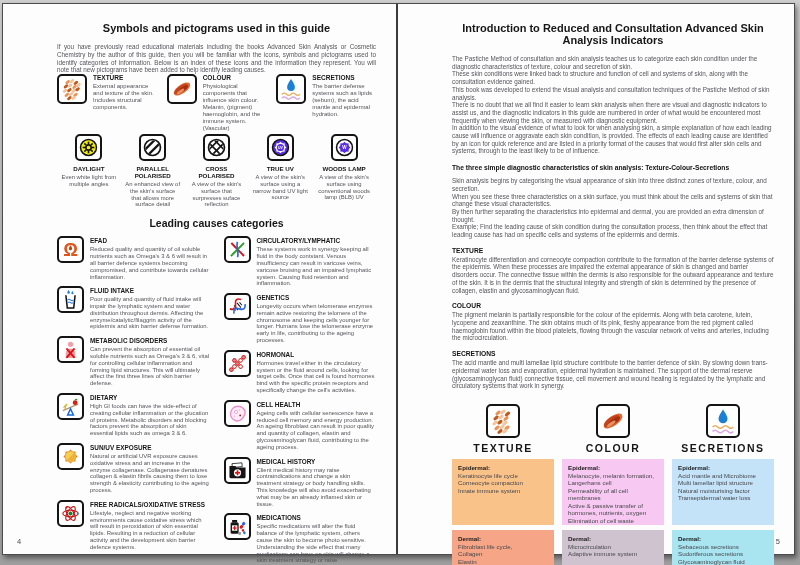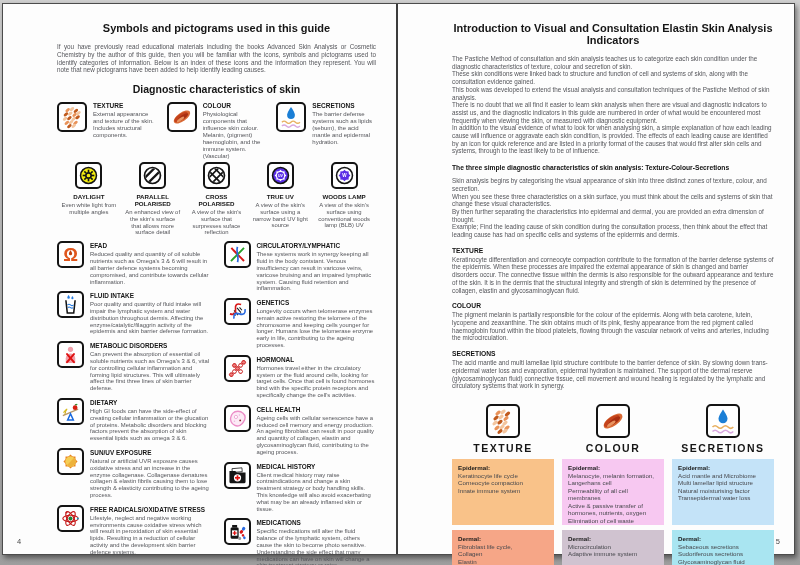--- a/index.html
+++ b/index.html
@@ -72,21 +72,20 @@
 </head>
 <body>
 
 <div class="spread">
 
   <div class="page left">
     <div class="inner">
       <div class="page-title">Symbols and pictograms used in this guide</div>
       <div class="intro">If you have previously read educational materials including the books Advanced Skin Analysis or Cosmetic Chemistry by the author of this guide, then you will be familiar with the icons, symbols and pictograms used to identify categories of information. Below is an index of these icons and the information they represent. You will note that new pictograms have been added to help identify leading causes.</div>
 
-      <div class="sec-heading">Diagnostic characteristics of skin</div>
       <div class="diag-row">
         <div class="diag-item">
           <span class="fr s30">
             <svg viewBox="0 0 30 30">
                 <g>
               <ellipse cx="10" cy="7" rx="3" ry="1.7" fill="#e9935a" transform="rotate(-38 10 7)"></ellipse>
                   <ellipse cx="15" cy="5.8" rx="3" ry="1.7" fill="#f3c59e" transform="rotate(-38 15 5.8)"></ellipse>
                   <ellipse cx="19.5" cy="8" rx="3" ry="1.7" fill="#c05a1d" transform="rotate(-38 19.5 8)"></ellipse>
               <ellipse cx="8" cy="12" rx="3" ry="1.7" fill="#c05a1d" transform="rotate(-38 8 12)"></ellipse>
                   <ellipse cx="13" cy="11" rx="3" ry="1.7" fill="#f3c59e" transform="rotate(-38 13 11)"></ellipse>
@@ -225,20 +224,21 @@
                   <rect x="9.6" y="9.6" width="10.8" height="10.8" transform="rotate(45 15 15)"></rect>
                 </g>
               <text x="15" y="17.3" text-anchor="middle" font-size="6" font-weight="bold" fill="#fff">W</text>
             </svg>
           </span>
           <div class="light-label">WOODS LAMP</div>
           <div class="light-desc">A view of the skin's surface using conventional woods lamp (BLB) UV</div>
         </div>
       </div>
 
+      <div class="sec-heading">Leading causes categories</div>
       <div class="causes">
         <div class="cause-col">
 
           <div class="cause">
             <span class="fr s27">
               <svg viewBox="0 0 30 30">
                 <text x="15" y="23.5" text-anchor="middle" font-size="24" font-weight="bold" fill="#e0561c">Ω</text>
                 <path d="M15 9.5 C15 9.5 12.9 12.4 12.9 13.9 a2.1 2.1 0 0 0 4.2 0 C17.1 12.4 15 9.5 15 9.5 Z" fill="#c2410e"></path>
               </svg>
             </span>
@@ -453,21 +453,21 @@
           </div>
 
         </div>
       </div>
     </div>
     <div class="pagenum pl">4</div>
   </div>
 
   <div class="page">
     <div class="inner">
-      <div class="page-title">Introduction to Visual and Consultation Elastin Skin Analysis Indicators</div>
+      <div class="page-title">Introduction to Reduced and Consultation Advanced Skin Analysis Indicators</div>
 
       <p class="para">The Pastiche Method of consultation and skin analysis teaches us to categorize each skin condition under the diagnostic characteristics of texture, colour and secretion of skin.</p>
       <p class="para">These skin conditions were linked back to structure and function of cell and systems of skin, along with the consultation evidence gained.</p>
       <p class="para">This book was developed to extend the visual analysis and consultation techniques of the Pastiche Method of skin analysis.</p>
       <p class="para">There is no doubt that we all find it easier to learn skin analysis when there are visual and diagnostic indicators to assist us, and the diagnostic indicators in this guide are numbered in order of what would be encountered most frequently when viewing the skin, or measured with diagnostic equipment.</p>
       <p class="para">In addition to the visual evidence of what to look for when analysing skin, a simple explanation of how each leading cause will influence or aggravate each skin condition, is provided. The effects of each leading cause are identified by an icon for quick reference and are listed in a  priority format of the causes that would first alter skin cells and systems, through to the least likely to be of influence.</p>
 
       <div class="subhead">The three simple diagnostic characteristics of skin analysis: Texture-Colour-Secretions</div>
       <p class="para">Skin analysis begins by categorising the visual appearance of skin into three distinct zones of texture, colour, and secretion.</p>
       <p class="para">When you see these three characteristics on a skin surface, you must think about the cells and systems of skin that change these visual characteristics.</p>

